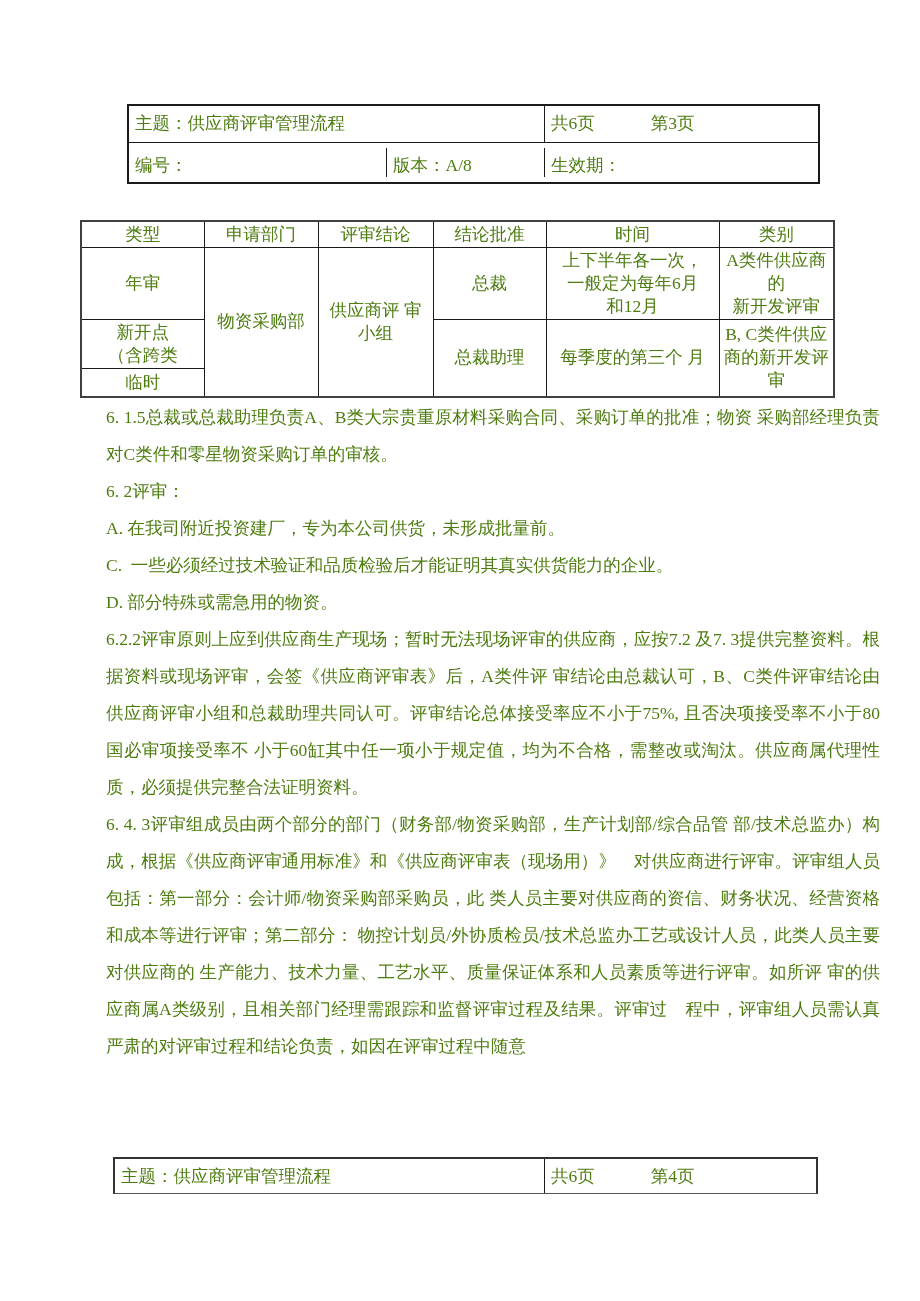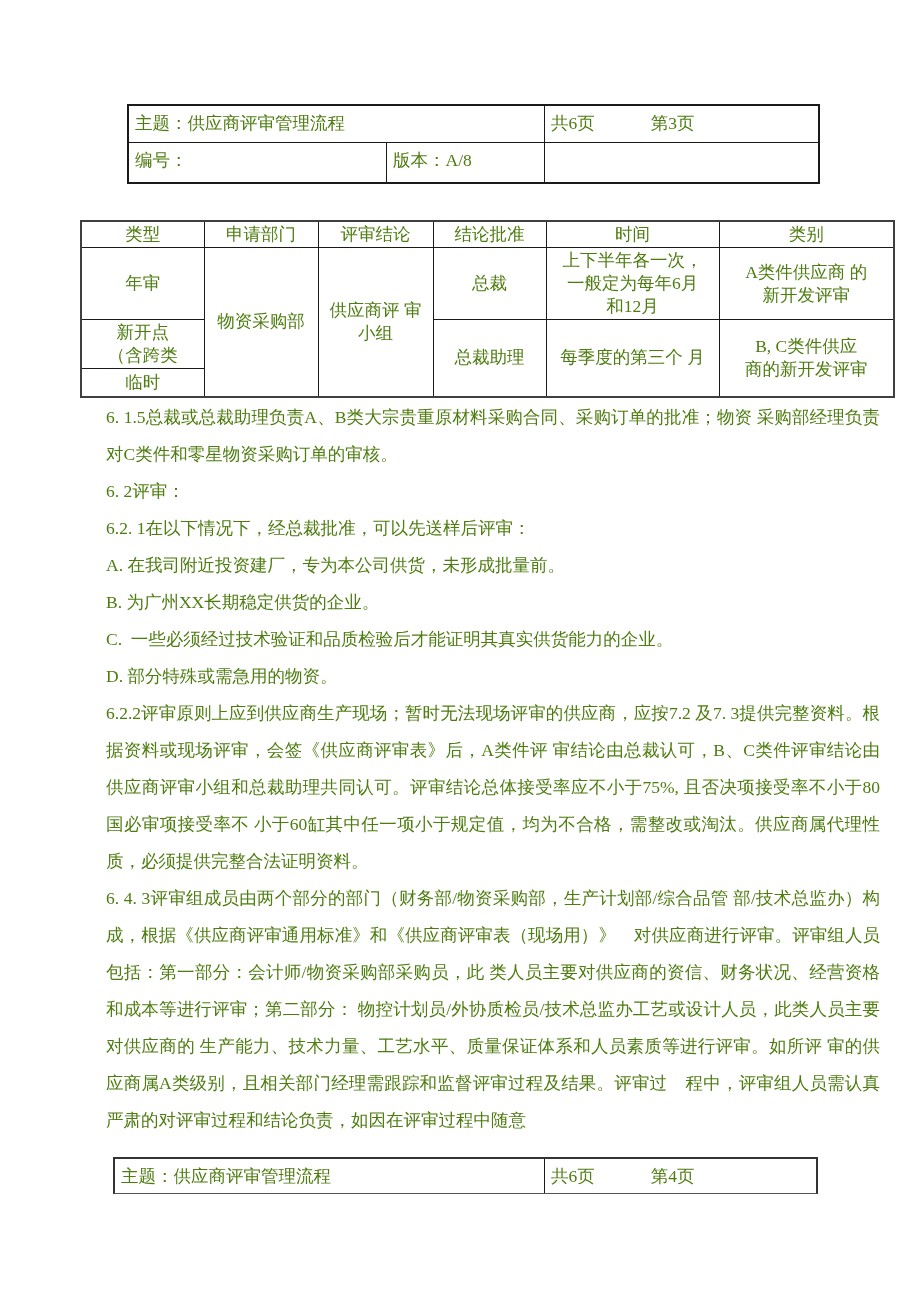--- a/index.html
+++ b/index.html
@@ -8,21 +8,21 @@
     font-family:"Liberation Serif","DejaVu Serif",serif;color:#4d7c0f;
     overflow:hidden;
   }
   
   .hdr{
     position:absolute;left:127px;top:104px;width:693px;
     border:2px solid #1a1a1a;box-sizing:border-box;
   }
   .hdr-row{display:flex;box-sizing:border-box;}
   .hdr-row.r1{height:37px;border-bottom:1px solid #1a1a1a;}
-  .hdr-row.r2{height:39px;}
+  .hdr-row.r2{height:39px;align-items:center;}
   .hdr-cell{
     box-sizing:border-box;padding:5px 6px 0 6px;font-size:17.5px;
     white-space:nowrap;overflow:hidden;
   }
   .hdr-cell.bR{border-right:1px solid #1a1a1a;}
   .w-subject{width:416px;}
   .w-pages{flex:1;display:flex;gap:56px;}
   .w-number{width:258px;}
   .w-version{width:158px;}
   .w-effective{flex:1;}
@@ -31,21 +31,21 @@
     position:absolute;left:80px;top:220px;border-collapse:collapse;
     table-layout:fixed;
   }
   .review td,.review th{
     border:1px solid #1a1a1a;text-align:center;vertical-align:middle;
     font-size:17.5px;font-weight:normal;padding:1px 3px;line-height:23px;
     white-space:pre-line;box-sizing:border-box;
   }
   .review{border:2px solid #404040;}
   .rt-c1{width:123px;} .rt-c2{width:114px;} .rt-c3{width:115px;}
-  .rt-c4{width:113px;margin-left:24px;} .rt-c5{width:173px;} .rt-c6{width:175px;}
+  .rt-c4{width:113px;margin-left:24px;} .rt-c5{width:173px;} .rt-c6{width:115px;}
   .rt-hrow{height:26px;}
   .rt-r1{height:70px;} .rt-r2{height:46px;margin-left:46px;} .rt-r3{height:28px;}
   
   .bodytext{
     position:absolute;left:106px;top:399px;width:774px;
     font-size:17.5px;line-height:37px;
   }
   .bodytext p{
     margin:0;text-align:justify;white-space:pre-wrap;word-break:break-all;
   }
@@ -68,20 +68,21 @@
     <div class="hdr-row r1">
       <div class="hdr-cell bR w-subject">主题：供应商评审管理流程</div>
       <div class="hdr-cell w-pages">
         <span>共6页</span>
         <span>第3页</span>
       </div>
     </div>
     <div class="hdr-row r2">
       <div class="hdr-cell bR w-number">编号：</div>
       <div class="hdr-cell bR w-version">版本：A/8</div>
+      <div class="hdr-cell w-effective">生效期：</div>
     </div>
   </div>
 
   <table class="review">
     <tbody>
         <tr class="rt-hrow">
       <th class="rt-c1">类型</th>
       <th class="rt-c2">申请部门</th>
       <th class="rt-c3">评审结论</th>
       <th class="rt-c4">结论批准</th>
@@ -110,23 +111,21 @@
     </tr>
     <tr class="rt-r3">
       <td>临时</td>
     </tr>
   </tbody>
     </table>
 
   <div class="bodytext">
     <p>6. 1.5总裁或总裁助理负责A、B类大宗贵重原材料采购合同、采购订单的批准；物资 采购部经理负责对C类件和零星物资采购订单的审核。</p>
     <p>6. 2评审：</p>
-    <p>6.2. 1在以下情况下，经总裁批准，可以先送样后评审：</p>
     <p>A. 在我司附近投资建厂，专为本公司供货，未形成批量前。</p>
-    <p>B. 为广州XX长期稳定供货的企业。</p>
     <p>C.  一些必须经过技术验证和品质检验后才能证明其真实供货能力的企业。</p>
     <p>D. 部分特殊或需急用的物资。</p>
     <p>6.2.2评审原则上应到供应商生产现场；暂时无法现场评审的供应商，应按7.2 及7. 3提供完整资料。根据资料或现场评审，会签《供应商评审表》后，A类件评 审结论由总裁认可，B、C类件评审结论由供应商评审小组和总裁助理共同认可。评审结论总体接受率应不小于75%, 且否决项接受率不小于80国必审项接受率不 小于60缸其中任一项小于规定值，均为不合格，需整改或淘汰。供应商属代理性 质，必须提供完整合法证明资料。</p>
     <p>6. 4. 3评审组成员由两个部分的部门（财务部/物资采购部，生产计划部/综合品管 部/技术总监办）构成，根据《供应商评审通用标准》和《供应商评审表（现场用）》    对供应商进行评审。评审组人员包括：第一部分：会计师/物资采购部采购员，此 类人员主要对供应商的资信、财务状况、经营资格和成本等进行评审；第二部分： 物控计划员/外协质检员/技术总监办工艺或设计人员，此类人员主要对供应商的 生产能力、技术力量、工艺水平、质量保证体系和人员素质等进行评审。如所评 审的供应商属A类级别，且相关部门经理需跟踪和监督评审过程及结果。评审过    程中，评审组人员需认真严肃的对评审过程和结论负责，如因在评审过程中随意</p>
   </div>
 
   <div class="ftr">
     <div class="ftr-cell ftr-subject">主题：供应商评审管理流程</div>
     <div class="ftr-cell ftr-pages">
       <span>共6页</span>

